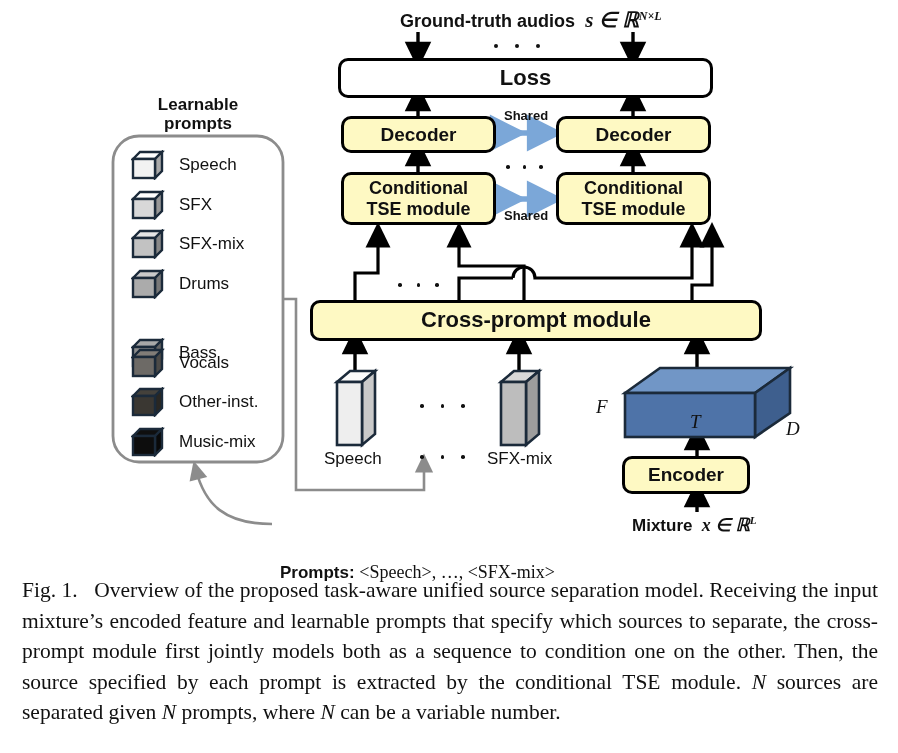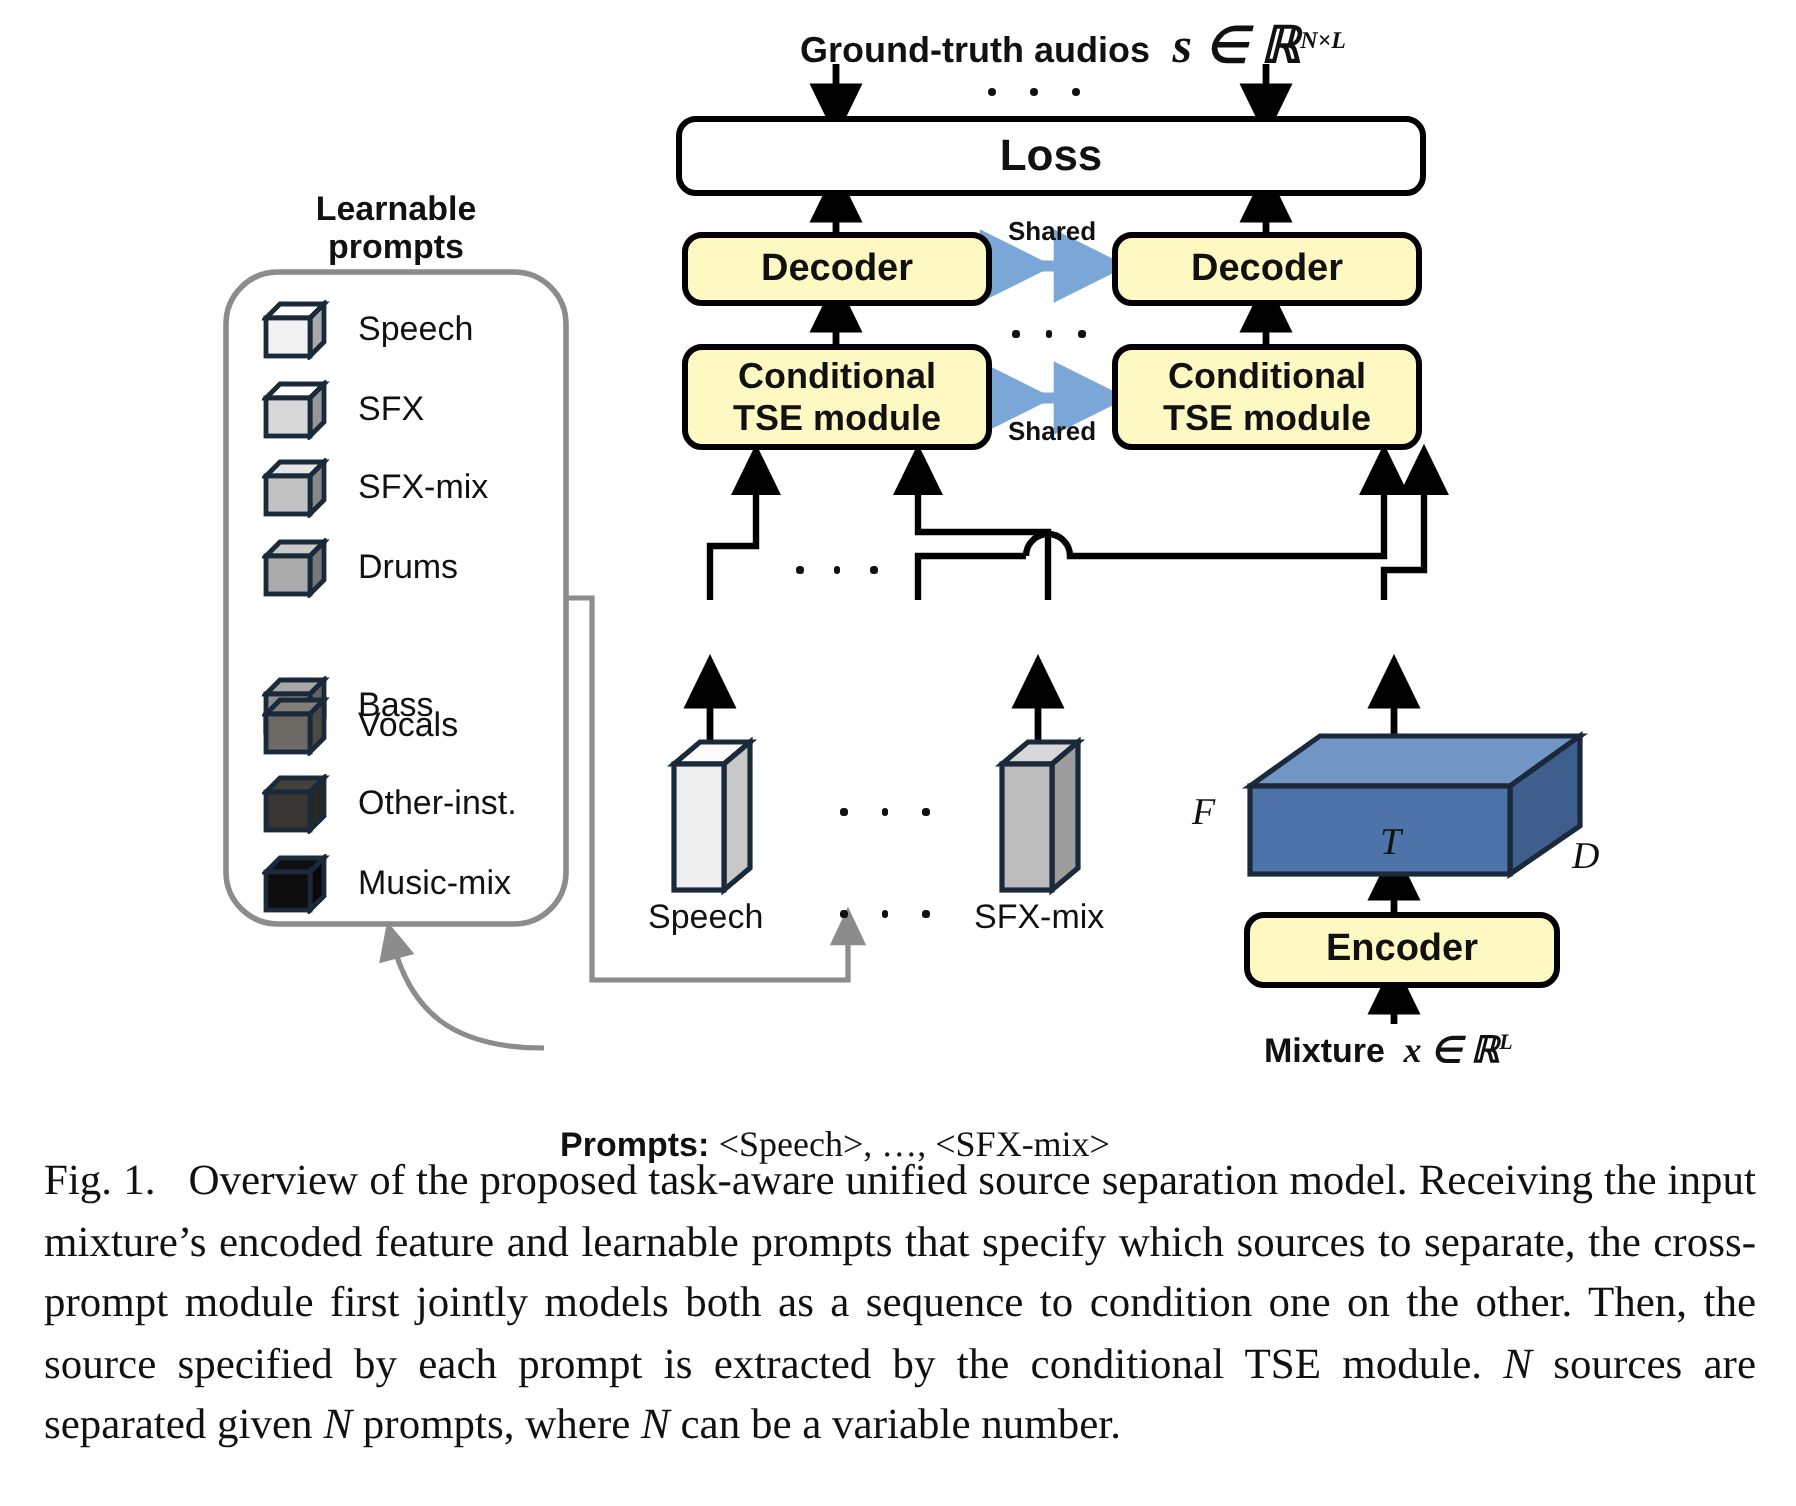--- a/index.html
+++ b/index.html
@@ -131,21 +131,21 @@
       <path d="M283,299 L296,299 L296,490 L424,490 L424,463" marker-end="url(#ahg)"></path>
     </g>
 
     <g fill="none" stroke="#8c8c8c" stroke-width="2.6">
       <path d="M272,524 C225,524 205,505 196,470" marker-end="url(#ahg)"></path>
     </g>
   </svg>
 
   <div class="lbl bold" style="left:400px;top:8px;font-size:18px;">
     <span>Ground-truth audios</span>
-    <span class="serif-it" style="font-size:25px;">&nbsp;<span>s ∈ ℝ</span></span><sup class="serif-it" style="font-size:12px;">N×L</sup>
+    <span class="serif-it" style="font-size:21px;">&nbsp;<span>s ∈ ℝ</span></span><sup class="serif-it" style="font-size:12px;">N×L</sup>
   </div>
   <div class="dots" style="left:494px;top:44px;">
     <span></span>
       <span></span>
       <span></span>
   </div>
 
   <div class="bb white" style="left:338px;top:58px;width:375px;height:40px;font-size:22px;">Loss</div>
 
   <div class="bb blue" style="left:341px;top:116px;width:155px;height:37px;font-size:19px;">Decoder</div>
@@ -168,40 +168,41 @@
     <span>Conditional</span>
     <span>TSE module</span>
   </div>
 
   <div class="dots sm" style="left:398px;top:283px;gap:15px;">
     <span></span>
       <span></span>
       <span></span>
   </div>
 
+  <div class="bb blue" style="left:310px;top:300px;width:452px;height:41px;font-size:22px;">Cross-prompt module</div>
 
   <div class="lbl" style="left:324px;top:449px;font-size:17px;">Speech</div>
   <div class="lbl" style="left:487px;top:449px;font-size:17px;">SFX-mix</div>
 
   <div class="dots sm" style="left:420px;top:404px;gap:17px;">
     <span></span>
       <span></span>
       <span></span>
   </div>
   <div class="dots sm" style="left:420px;top:455px;gap:17px;">
     <span></span>
       <span></span>
       <span></span>
   </div>
 
   <div class="lbl serif-it" style="left:596px;top:396px;font-size:19px;">F</div>
   <div class="lbl serif-it" style="left:690px;top:411px;font-size:19px;">T</div>
   <div class="lbl serif-it" style="left:786px;top:418px;font-size:19px;">D</div>
 
-  <div class="bb blue" style="left:622px;top:456px;width:158px;height:38px;font-size:19px;">Encoder</div>
+  <div class="bb blue" style="left:622px;top:456px;width:128px;height:38px;font-size:19px;">Encoder</div>
 
   <div class="lbl bold" style="left:632px;top:514px;font-size:17px;">
     <span>Mixture</span>
     <span class="serif-it" style="font-size:18px;">&nbsp;<span>x ∈ ℝ</span></span><sup class="serif-it" style="font-size:11px;">L</sup>
   </div>
 
   <div class="lbl" style="left:280px;top:514px;font-size:17px;margin-top:48px;">
     <span class="bold">Prompts:</span>
     <span class="serif" style="font-size:18px;">&lt;Speech&gt;, …, &lt;SFX-mix&gt;</span>
   </div>

